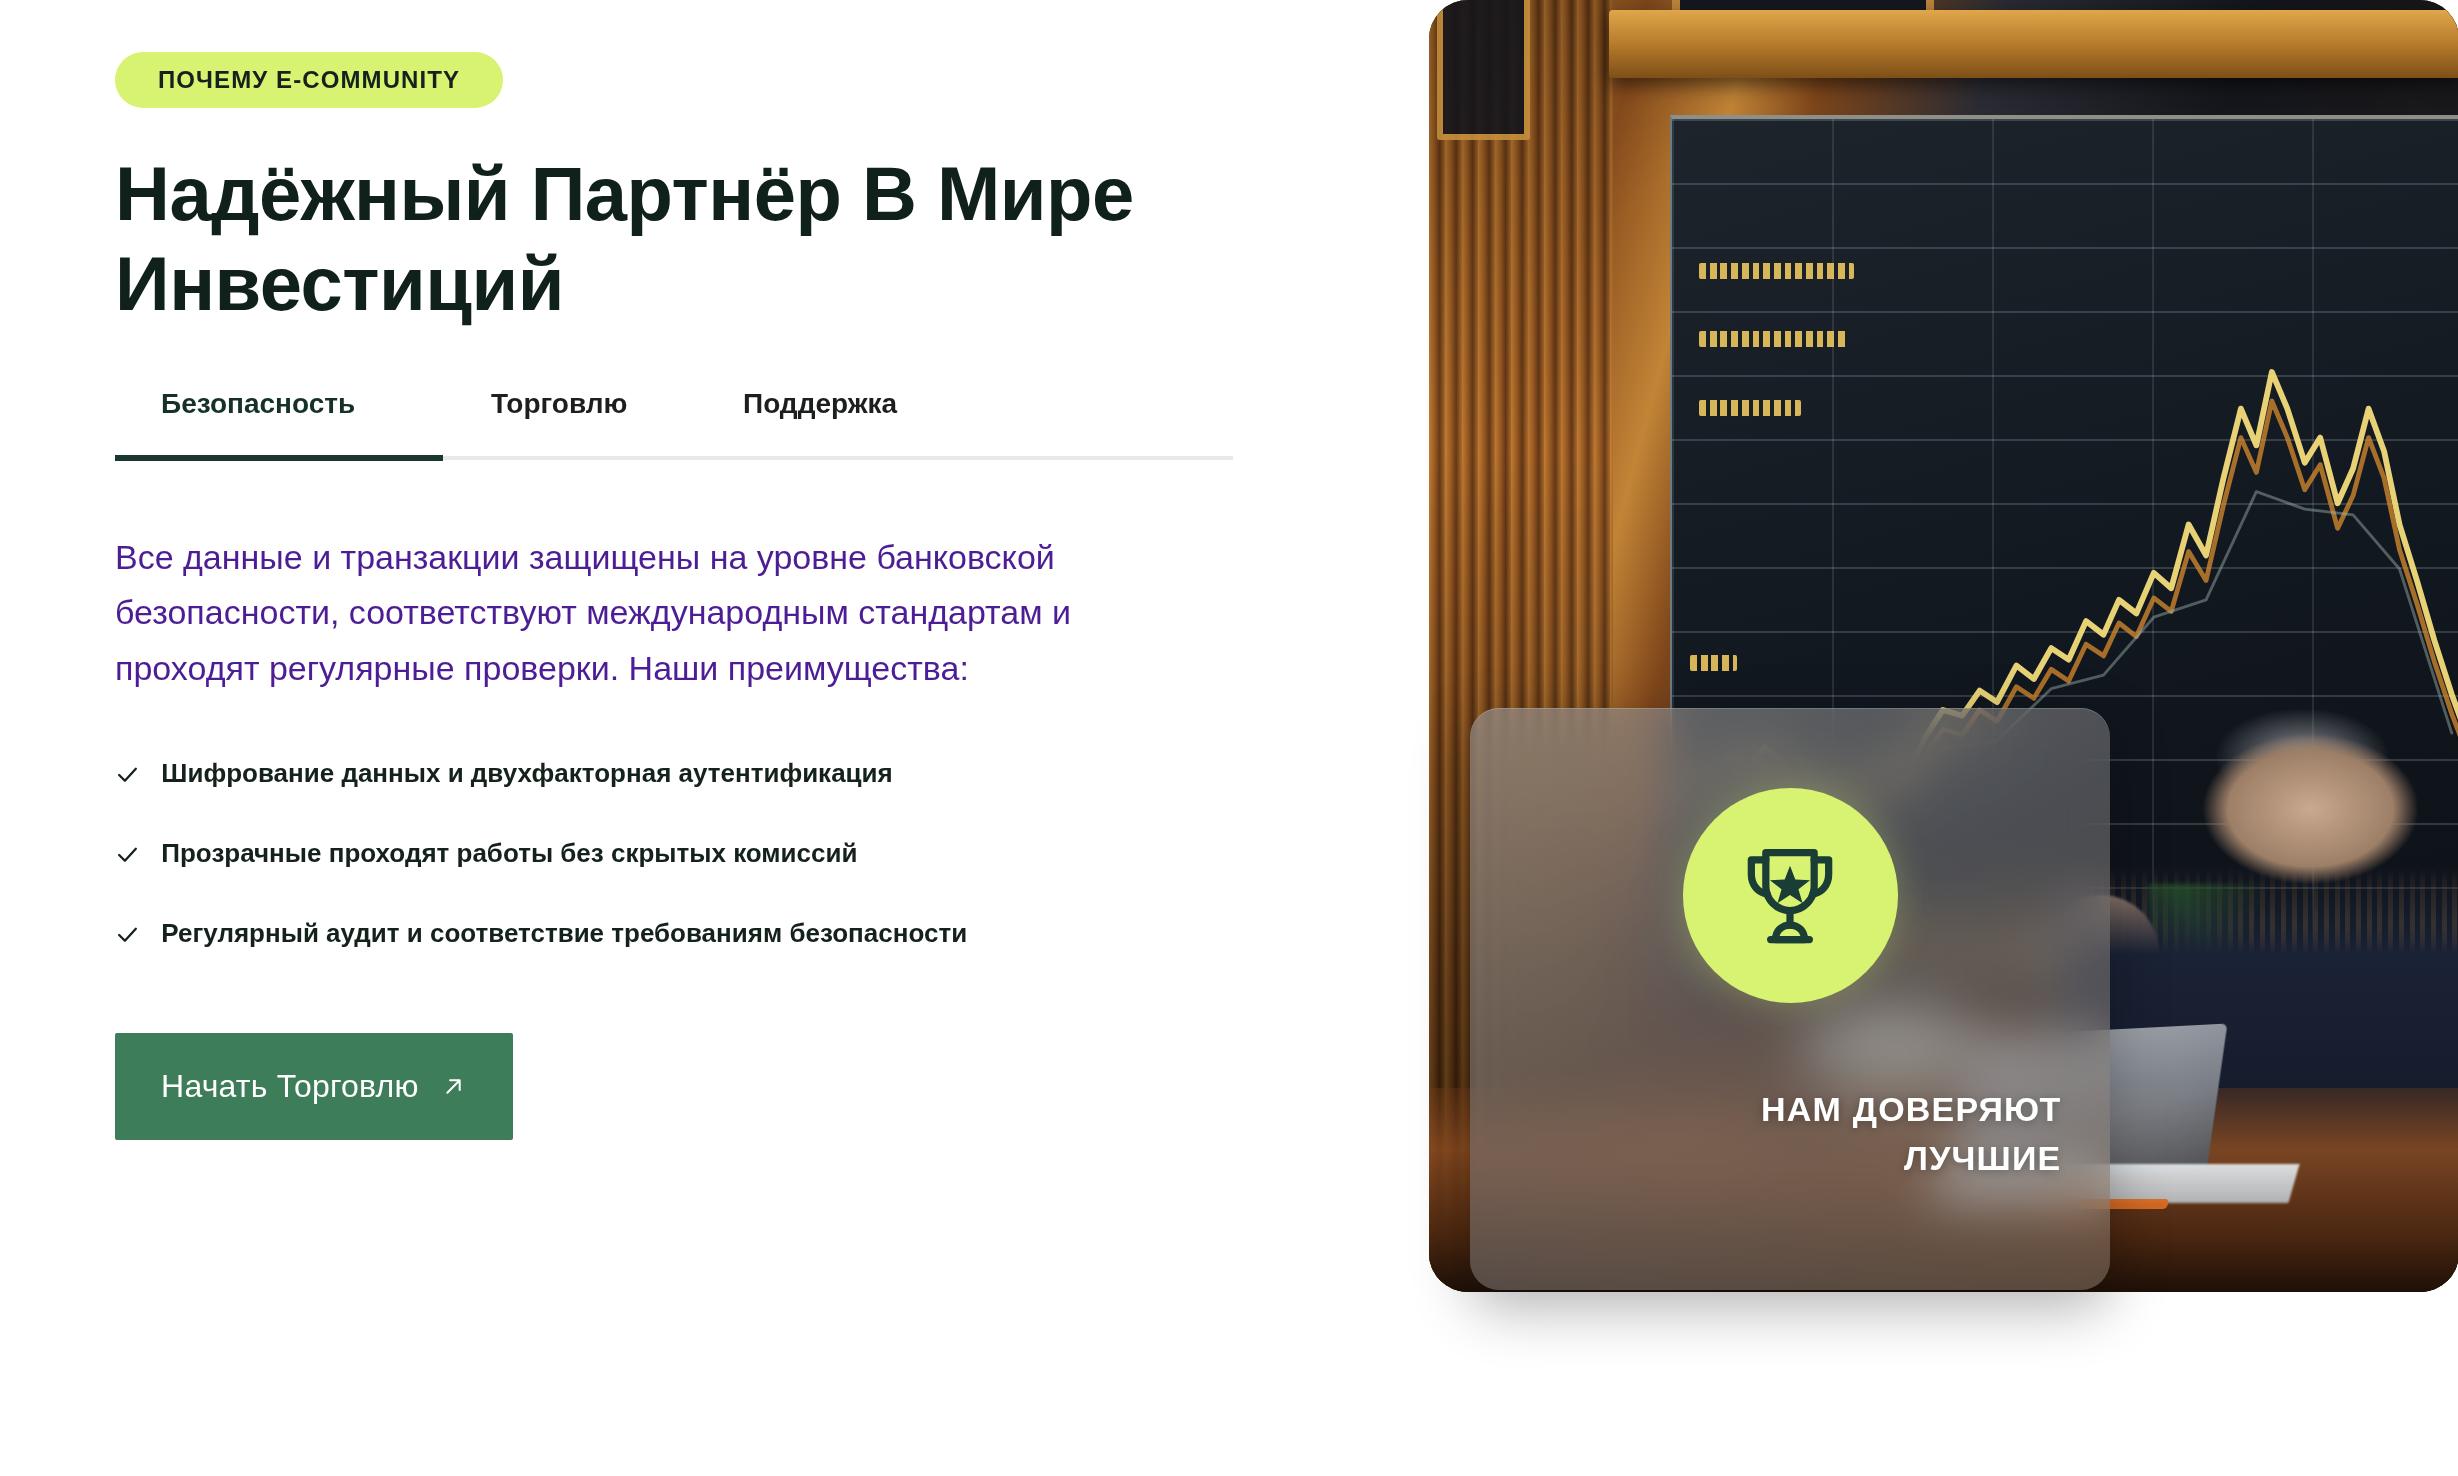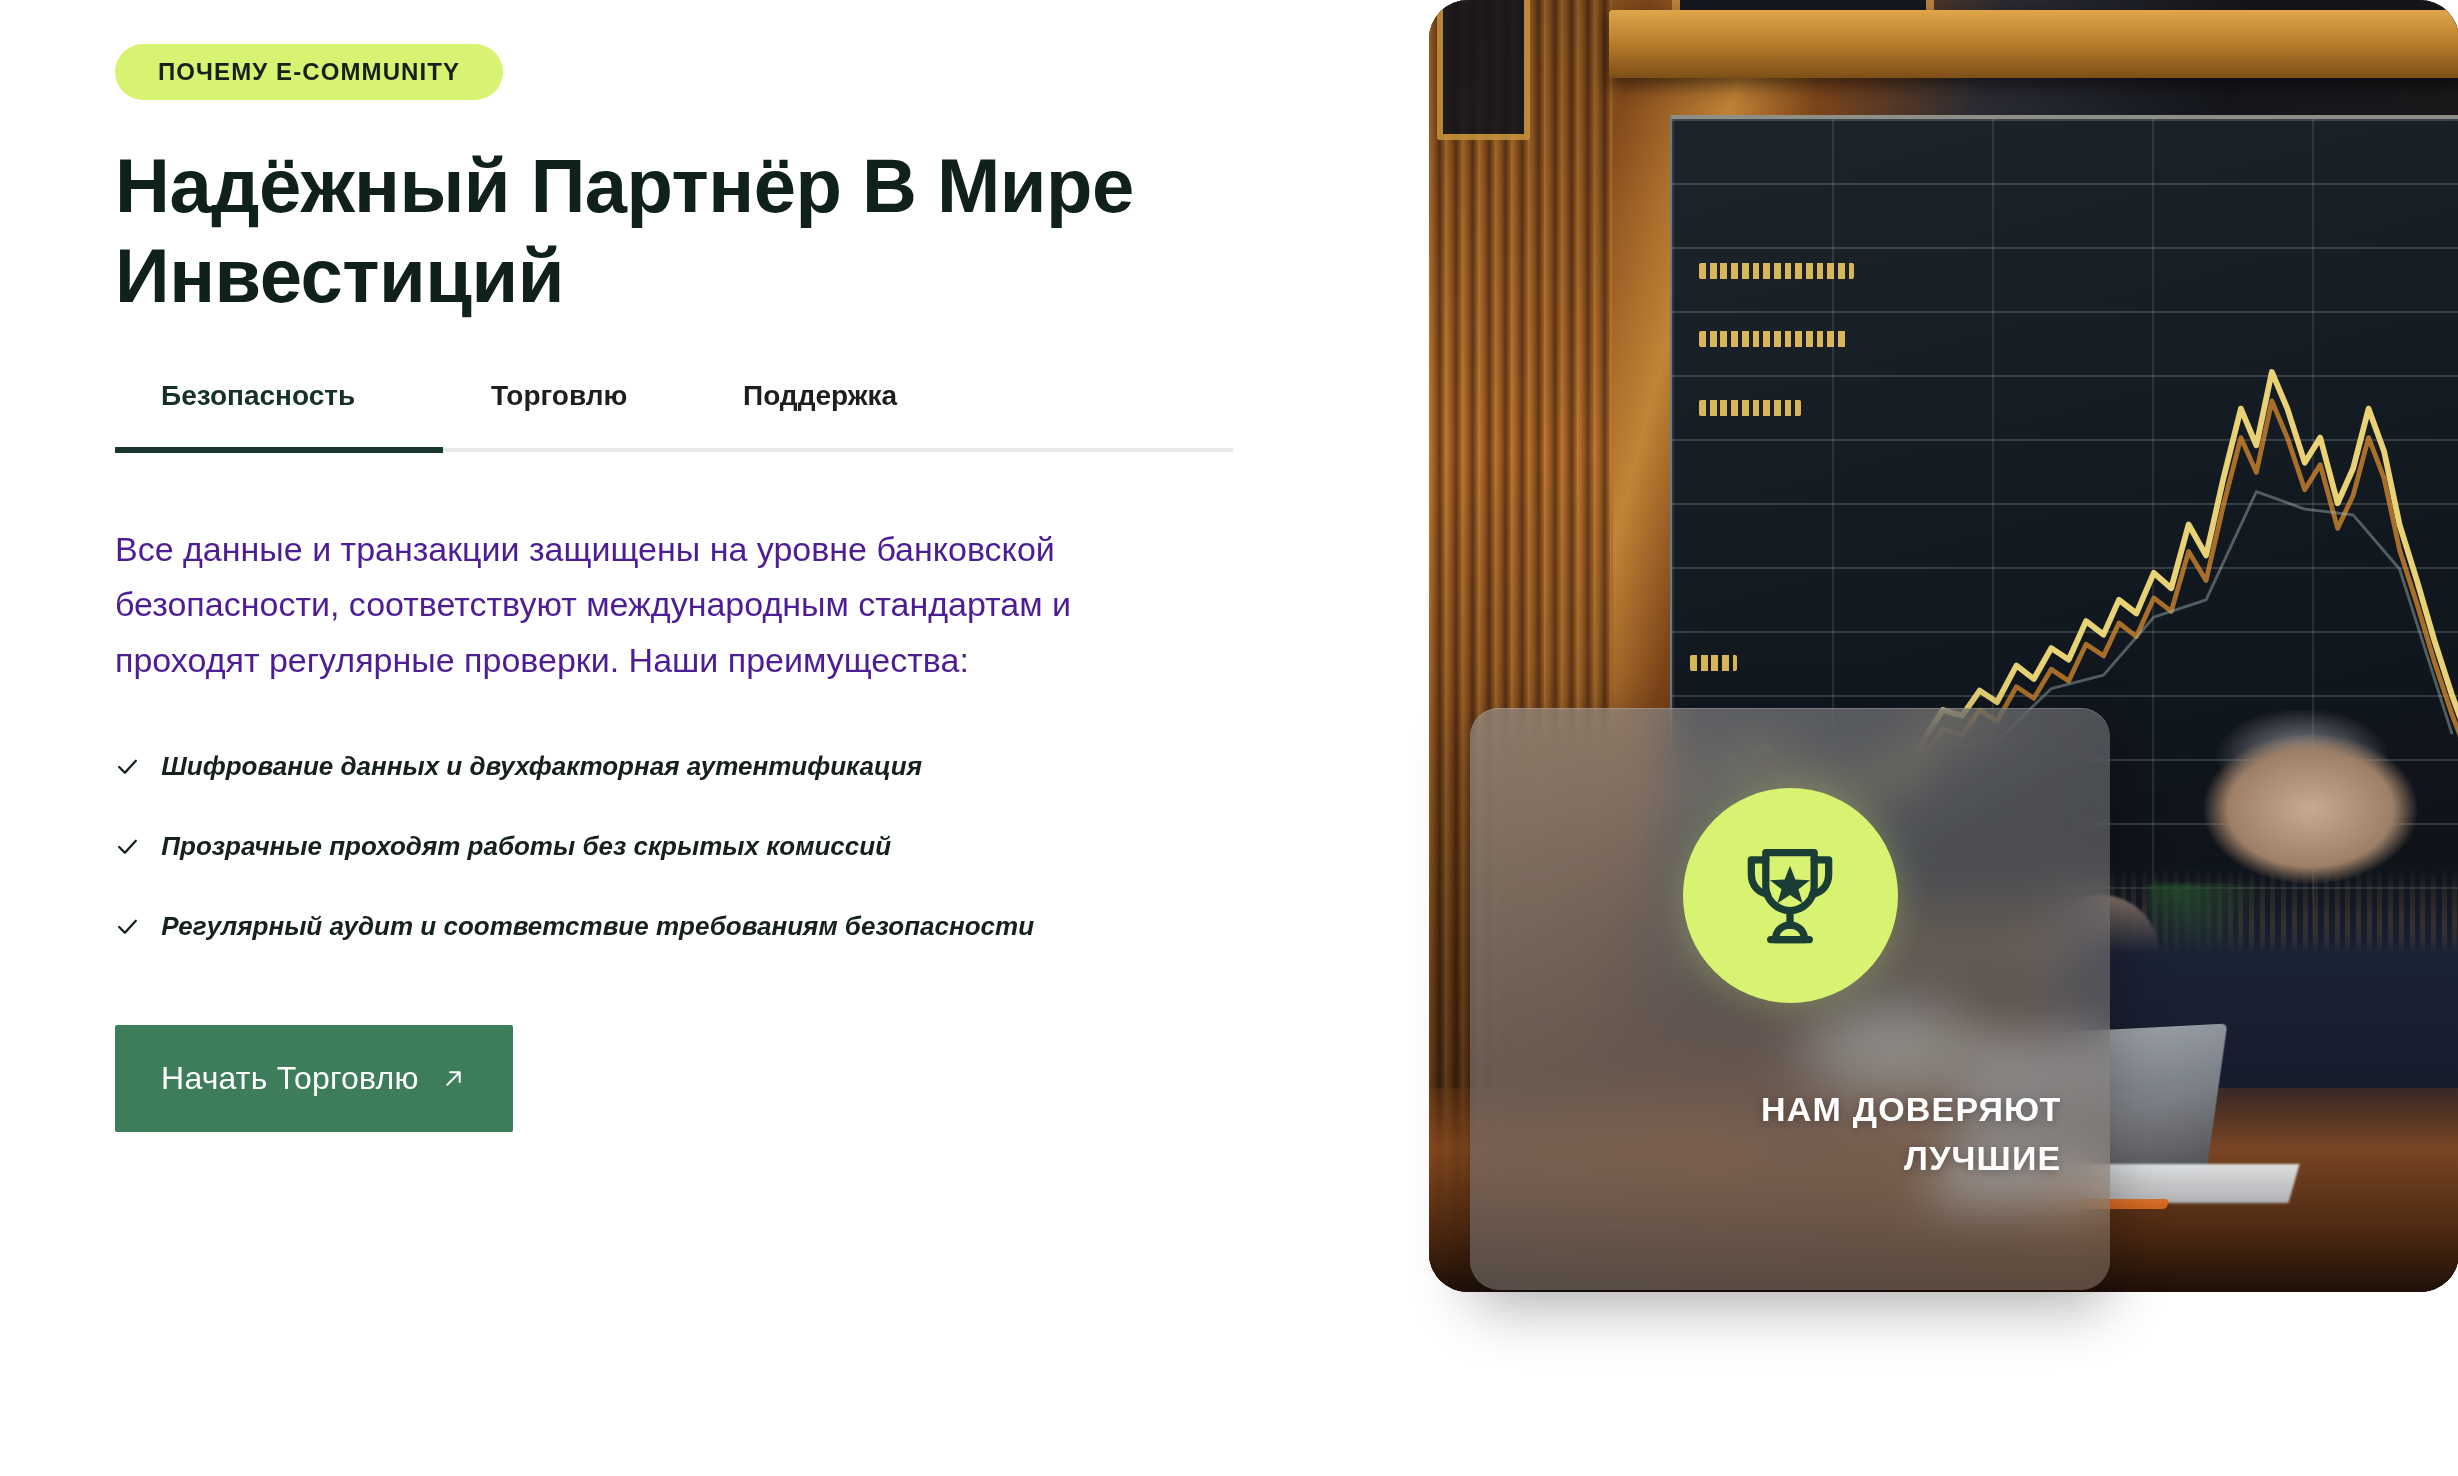--- a/index.html
+++ b/index.html
@@ -17,21 +17,21 @@
     position: relative;
     width: 2459px;
     height: 1477px;
     background: #ffffff;
   }
 
   
   .left-col {
     position: absolute;
     left: 115px;
-    top: 0;
+    top: 8px;
     width: 1164px;
     height: 1390px;
   }
 
   .eyebrow-badge {
     display: inline-block;
     margin-top: 44px;
     padding: 15.5px 43px 16.5px 43px;
     background: #d8f272;
     border-radius: 969px;
@@ -117,24 +117,23 @@
   }
 
   
   .check-list {
     margin-top: 62px;
     list-style: none;
     width: 1164px;
   }
   .check-item {
     display: flex;
-    align-items: flex-end;
+    align-items: center;
     gap: 21.3px;
     margin-bottom: 47px;
-    font-style: italic;
   }
   .check-item:last-child { margin-bottom: 0; }
   .check-mark {
     flex: 0 0 auto;
     width: 25px;
     height: 33px;
     display: block;
     color: #14221b;
   }
   .check-label {

